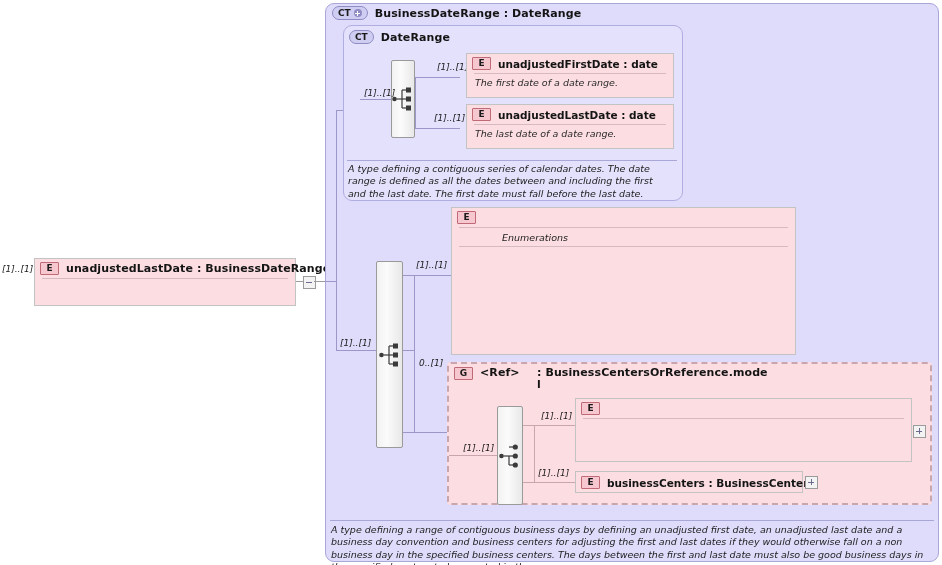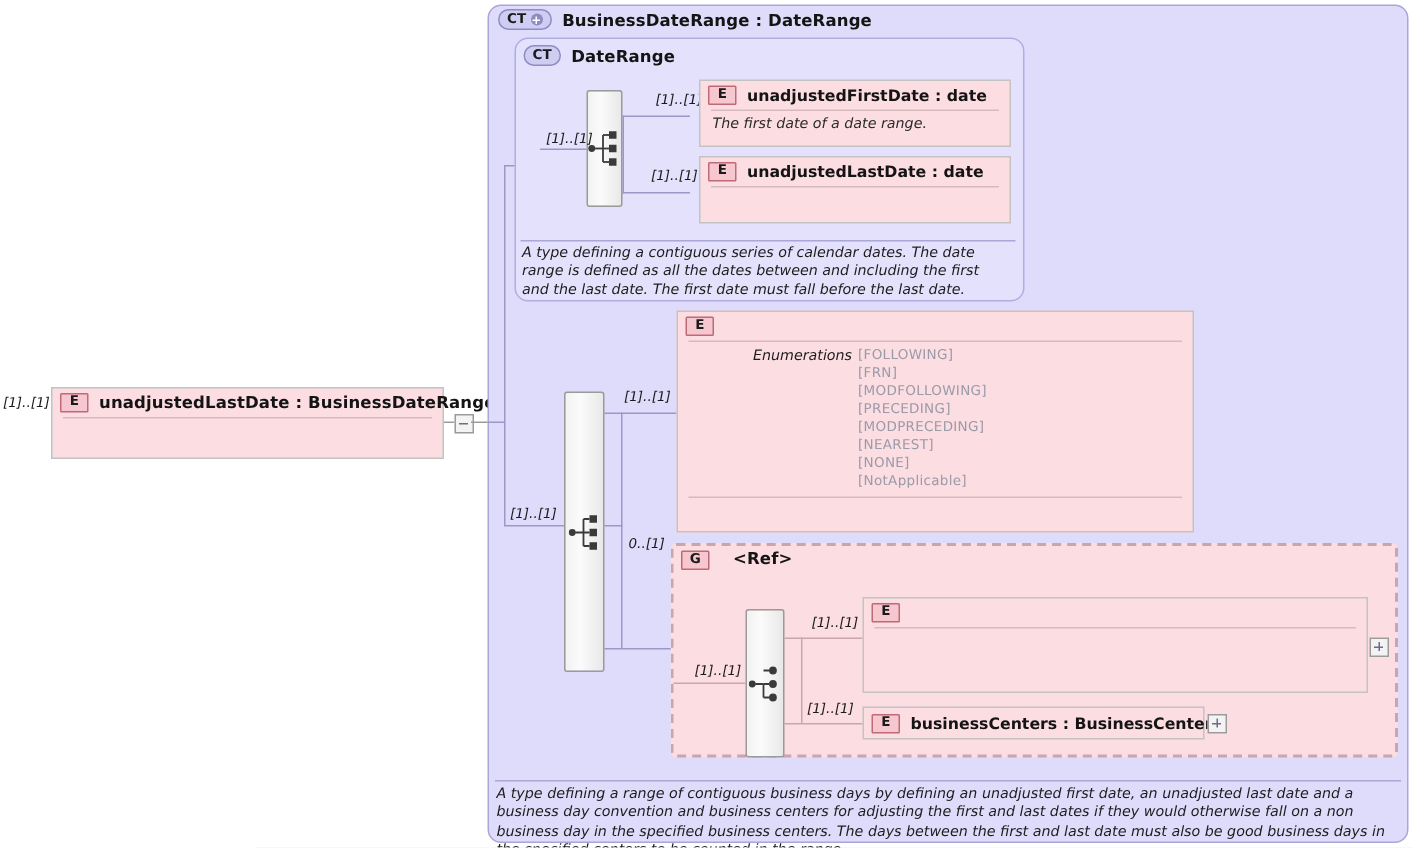--- a/index.html
+++ b/index.html
@@ -26,21 +26,21 @@
          border-radius:1px;flex:none;}
   .badge-ct{border:1px solid #8f8cc4;background:#cfcdf2;color:#1a1a1a;
             border-radius:7px;padding:0 5px;font-size:9px;font-weight:bold;
             line-height:12px;display:inline-flex;align-items:center;margin-right:7px;}
   .plus-glyph{display:inline-block;width:8px;height:8px;background:#8f8cc4;
               border-radius:50%;margin-left:3px;position:relative;}
   .plus-glyph::before,.plus-glyph::after{content:"";position:absolute;background:#fff;}
   .plus-glyph::before{left:1.5px;top:3.5px;width:5px;height:1px;}
   .plus-glyph::after{top:1.5px;left:3.5px;height:5px;width:1px;}
 
-  .title{font-size:11px;font-weight:bold;color:#141414;white-space:nowrap;letter-spacing:.1px;text-align:center;}
+  .title{font-size:11px;font-weight:bold;color:#141414;white-space:nowrap;letter-spacing:.1px;}
   .title-sm{font-size:10.5px;font-weight:bold;color:#141414;white-space:nowrap;}
 
   
   .card{position:absolute;font-size:9px;font-style:italic;color:#1a1a1a;
         white-space:nowrap;font-family:"DejaVu Sans","Liberation Sans",sans-serif;}
 
   
   .conn{background:linear-gradient(to right,#f2f2f2 0%,#fbfbfb 40%,#e8e8e8 100%);
         border:1px solid #9a9a9a;border-radius:2px;}
   .conn svg{position:absolute;left:50%;top:50%;transform:translate(-50%,-50%);}
@@ -134,20 +134,21 @@
   <div class="sep"></div>
   <div class="doc">The first date of a date range.</div>
 </div>
 
 <div class="abs elem" style="left:466px;top:104px;width:208px;height:45px;">
   <div class="hdr">
     <span class="badge">E</span>
     <span class="title-sm">unadjustedLastDate : date</span>
   </div>
   <div class="sep"></div>
+  <div class="doc">The last date of a date range.</div>
 </div>
 
 <div class="abs" style="left:347px;top:160px;width:330px;height:1px;background:#a9a6d8;"></div>
 <div class="abs annot" style="left:348px;top:163px;width:324px;">A type defining a contiguous series of calendar dates. The date range is defined as all the dates between and including the first and the last date. The first date must fall before the last date.</div>
 
 <div class="abs conn" style="left:376px;top:261px;width:27px;height:187px;">
   <svg width="22" height="26" viewBox="0 0 22 26">
     <circle cx="2.5" cy="13" r="2.3" fill="#3a3a3a"></circle>
     <line x1="4.5" y1="13" x2="10" y2="13" stroke="#3a3a3a" stroke-width="1.2"></line>
     <line x1="10" y1="4" x2="10" y2="22" stroke="#3a3a3a" stroke-width="1.2"></line>
@@ -174,39 +175,33 @@
 <div class="card" style="left:416px;top:260px;">[1]..[1]</div>
 <div class="card" style="left:419px;top:358px;">0..[1]</div>
 
 <div class="abs elem" style="left:451px;top:207px;width:345px;height:148px;">
   <div class="hdr">
     <span class="badge">E</span>
   </div>
   <div class="sep"></div>
   <div class="enum-wrap">
     <div class="enum-label">Enumerations</div>
-    <div class="enum-list">
-      <div>[FOLLOWING]</div>
-      <div>[FRN]</div>
-      <div>[MODFOLLOWING]</div>
-      <div>[PRECEDING]</div>
-      <div>[MODPRECEDING]</div>
-      <div>[NEAREST]</div>
-      <div>[NONE]</div>
-      <div>[NotApplicable]</div>
-    </div>
   </div>
   <div class="sep"></div>
 </div>
 
 <div class="abs grp-box" style="left:447px;top:362px;width:485px;height:143px;"></div>
 
 <div class="abs" style="left:454px;top:366px;display:flex;align-items:flex-start;">
   <span class="badge" style="margin-top:1px;">G</span>
   <span class="title" style="width:57px;display:inline-block;">&lt;Ref&gt;</span>
+  <span style="display:inline-block;">
+    <span class="title" style="display:block;">: BusinessCentersOrReference.mode</span>
+    <span class="title" style="display:block;margin-top:-1px;">l</span>
+  </span>
 </div>
 
 <div class="abs conn" style="left:497px;top:406px;width:26px;height:99px;">
   <svg width="22" height="26" viewBox="0 0 22 26">
     <circle cx="2.5" cy="13" r="2.3" fill="#3a3a3a"></circle>
     <line x1="4.5" y1="13" x2="10" y2="13" stroke="#3a3a3a" stroke-width="1.2"></line>
     <line x1="10" y1="13" x2="10" y2="22" stroke="#3a3a3a" stroke-width="1.2"></line>
     <line x1="10" y1="4" x2="14" y2="4" stroke="#3a3a3a" stroke-width="1.2"></line>
     <line x1="10" y1="13" x2="14" y2="13" stroke="#3a3a3a" stroke-width="1.2"></line>
     <line x1="10" y1="22" x2="14" y2="22" stroke="#3a3a3a" stroke-width="1.2"></line>

